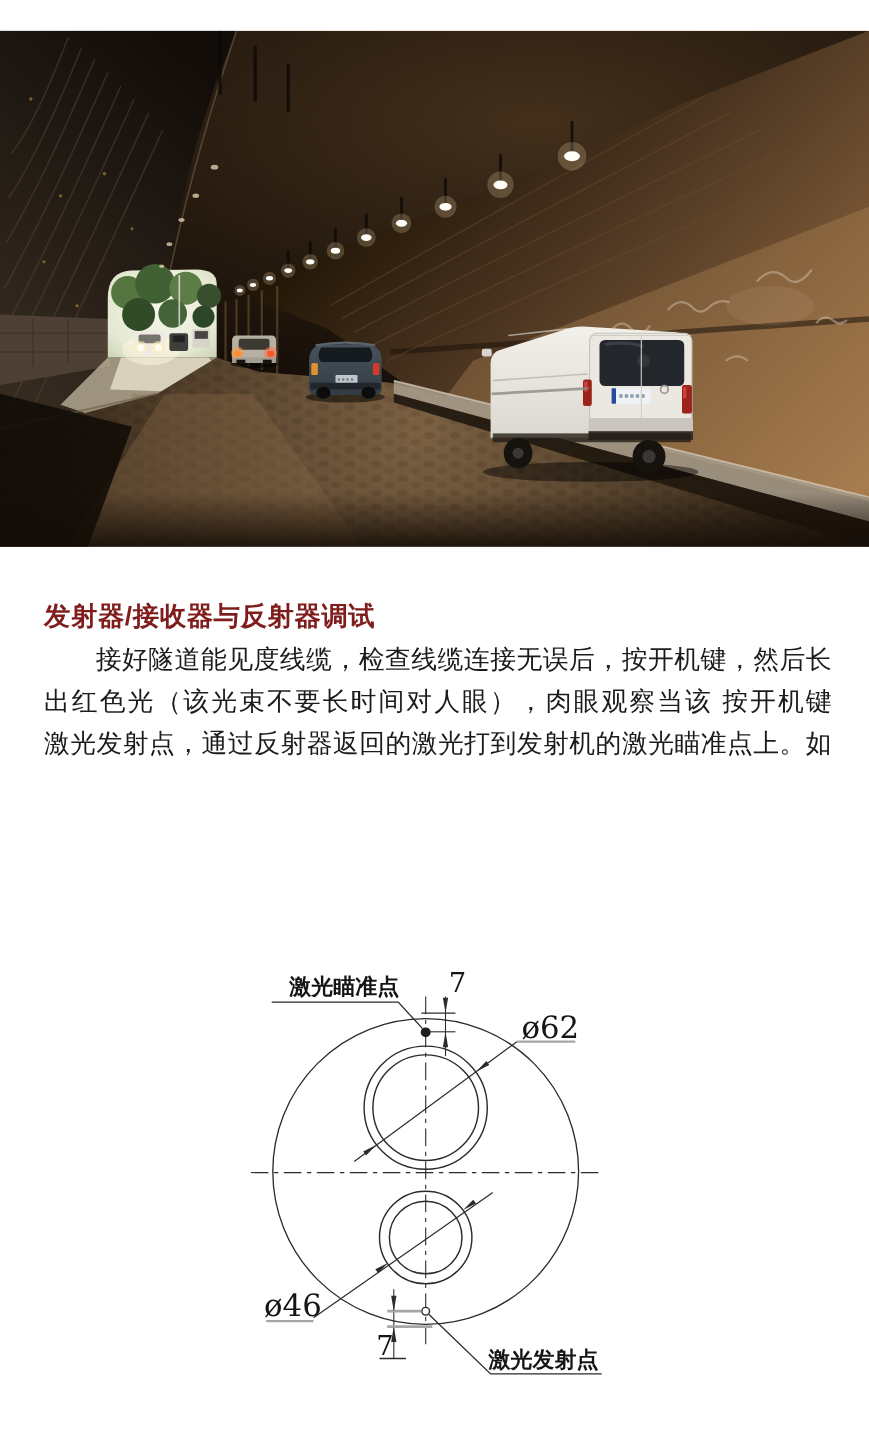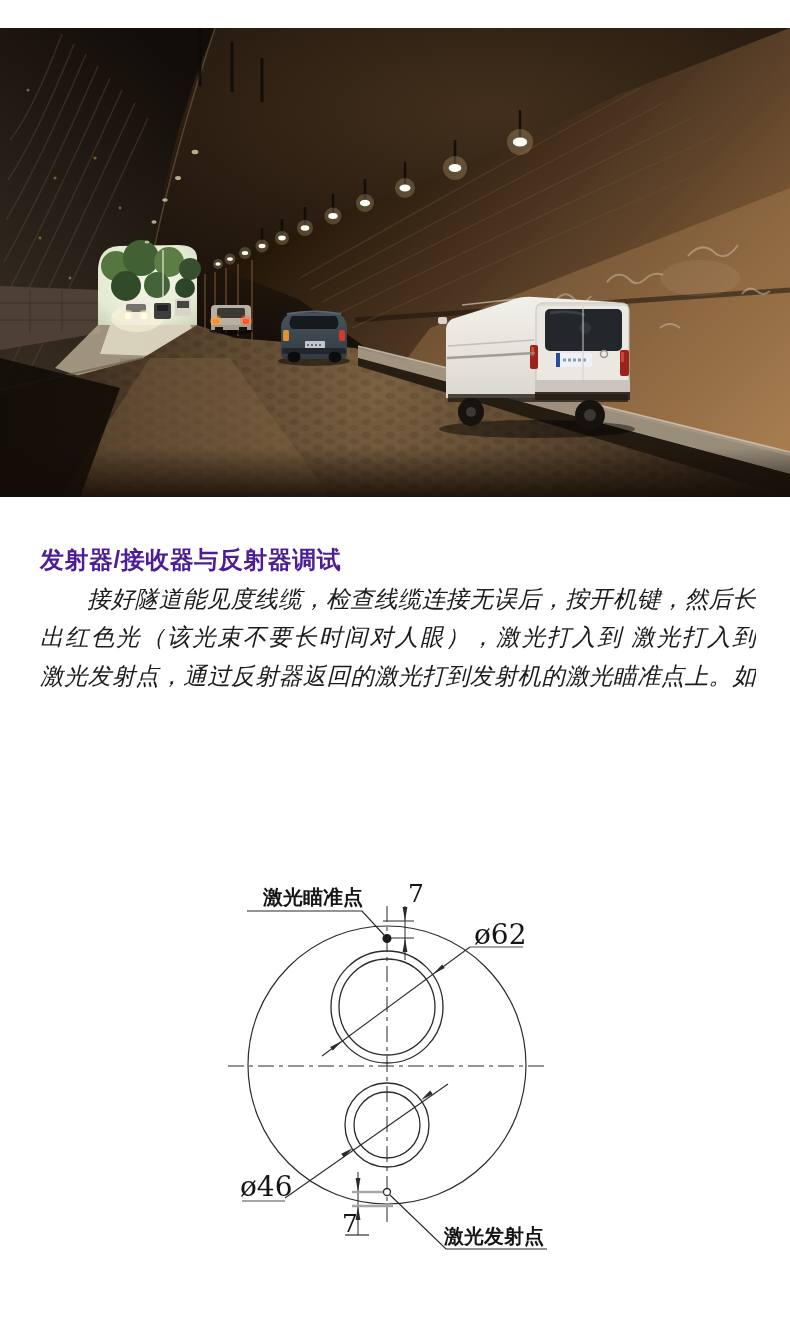--- a/index.html
+++ b/index.html
@@ -1,23 +1,23 @@
 <!DOCTYPE html>
 <html><head>
 <meta charset="utf-8">
 <style>
   html,body{margin:0;padding:0;}
   body{width:790px;height:1319px;background:#ffffff;position:relative;overflow:hidden;
        font-family:"Liberation Sans",sans-serif;}
   .photo{position:absolute;left:0;top:28px;width:790px;height:469px;display:block;}
   .heading{position:absolute;left:40px;top:544px;margin:0;font-size:24px;font-weight:700;
-           color:#4c1d95;letter-spacing:.5px;white-space:nowrap;}
+           color:#7f1d1d;letter-spacing:.5px;white-space:nowrap;}
   .para{position:absolute;left:40px;top:580px;width:716px;color:#1b1b1b;font-size:23.5px;}
   .para .line{line-height:38.4px;white-space:nowrap;}
-  .para .fill{text-align:justify;text-align-last:justify;white-space:normal;height:38.4px;overflow:hidden;font-style:italic;}
+  .para .fill{text-align:justify;text-align-last:justify;white-space:normal;height:38.4px;overflow:hidden;}
   .para .indent{text-indent:2em;}
   .diagram{position:absolute;left:180px;top:855px;width:420px;height:410px;display:block;}
   .dstroke{stroke:#2b2b2b;fill:none;}
   .dlabel{font:bold 20px "Liberation Sans",sans-serif;fill:#151515;letter-spacing:0px;}
   .dnum{font:25px "DejaVu Serif",serif;fill:#151515;}
   .dnum2{font:28px "DejaVu Serif",serif;fill:#151515;}
 </style>
 </head>
 <body>
 
@@ -292,21 +292,21 @@
   </g>
 
   <path d="M0,330 L120,360 L80,469 L0,469 Z" fill="#0f0a06" opacity="0.85"></path>
   <rect x="0" y="420" width="790" height="49" fill="url(#gBot)"></rect>
 </svg>
 
 <h1 class="heading">发射器/接收器与反射器调试</h1>
 
 <div class="para">
   <div class="line fill indent">接好隧道能见度线缆，检查线缆连接无误后，按开机键，然后长</div>
-  <div class="line fill">出红色光（该光束不要长时间对人眼），激光打入到 激光打入到</div>
+  <div class="line fill">出红色光（该光束不要长时间对人眼），肉眼观察当该 按开机键</div>
   <div class="line fill">激光发射点，通过反射器返回的激光打到发射机的激光瞄准点上。如打</div>
 </div>
 
 <svg class="diagram" viewBox="180 855 420 410">
 
   <path class="dstroke" d="M387,906 V1224" stroke-width="1" stroke-dasharray="16 5 4 5"></path>
   <path class="dstroke" d="M228,1066 H546" stroke-width="1" stroke-dasharray="16 5 4 5"></path>
 
   <circle class="dstroke" cx="387" cy="1065" r="139" stroke-width="1.2"></circle>
   <circle class="dstroke" cx="387" cy="1007" r="56" stroke-width="1.3"></circle>

